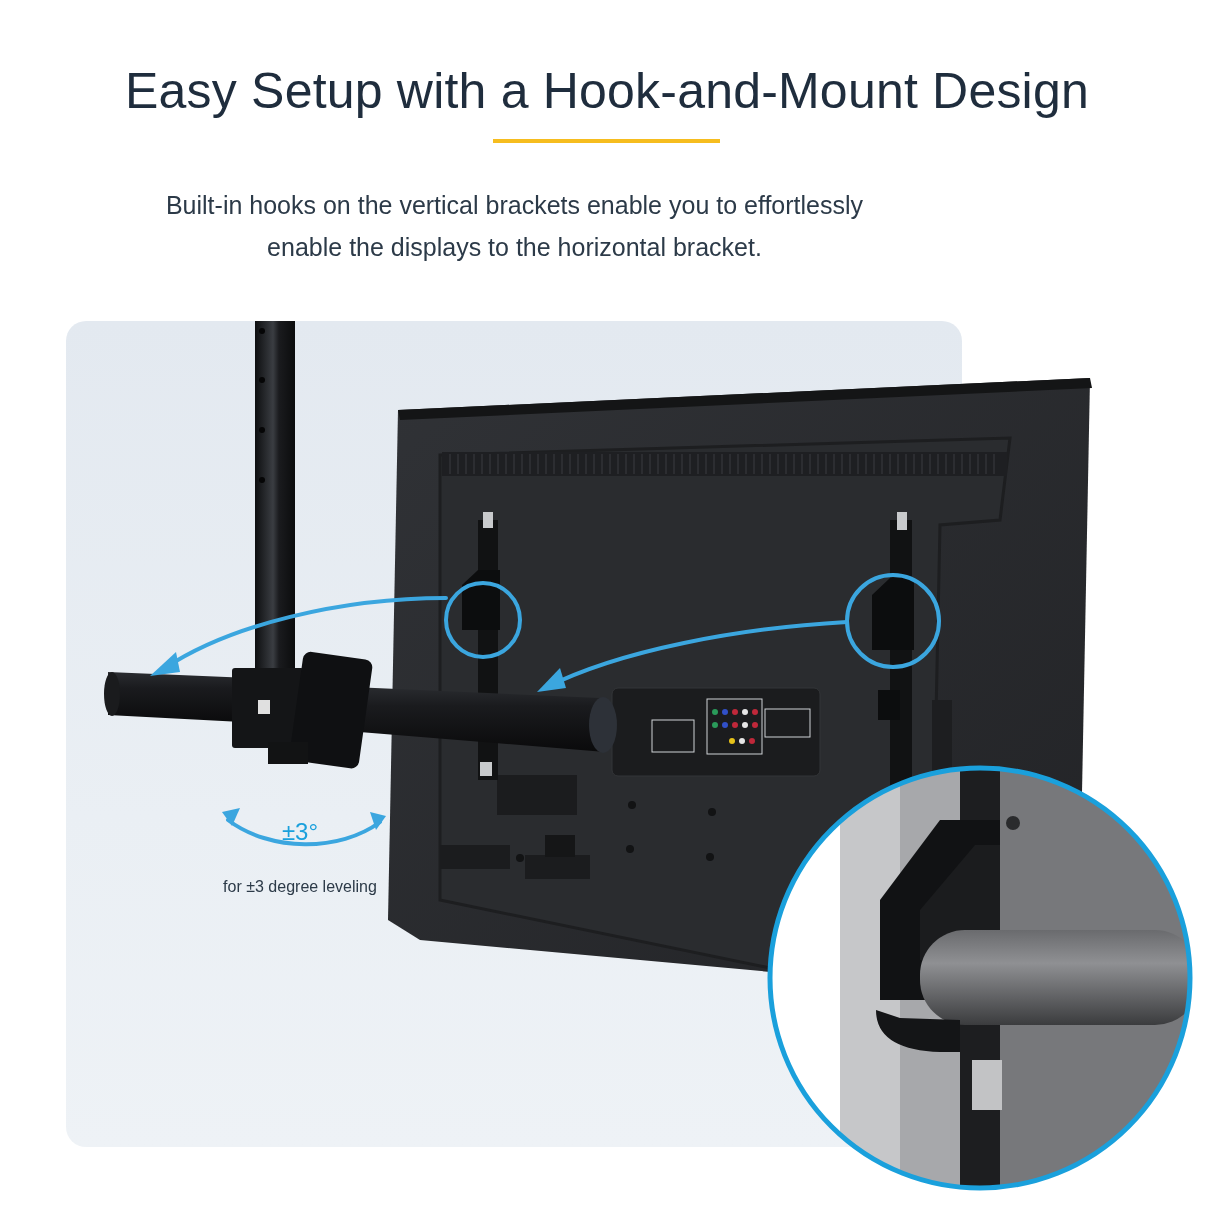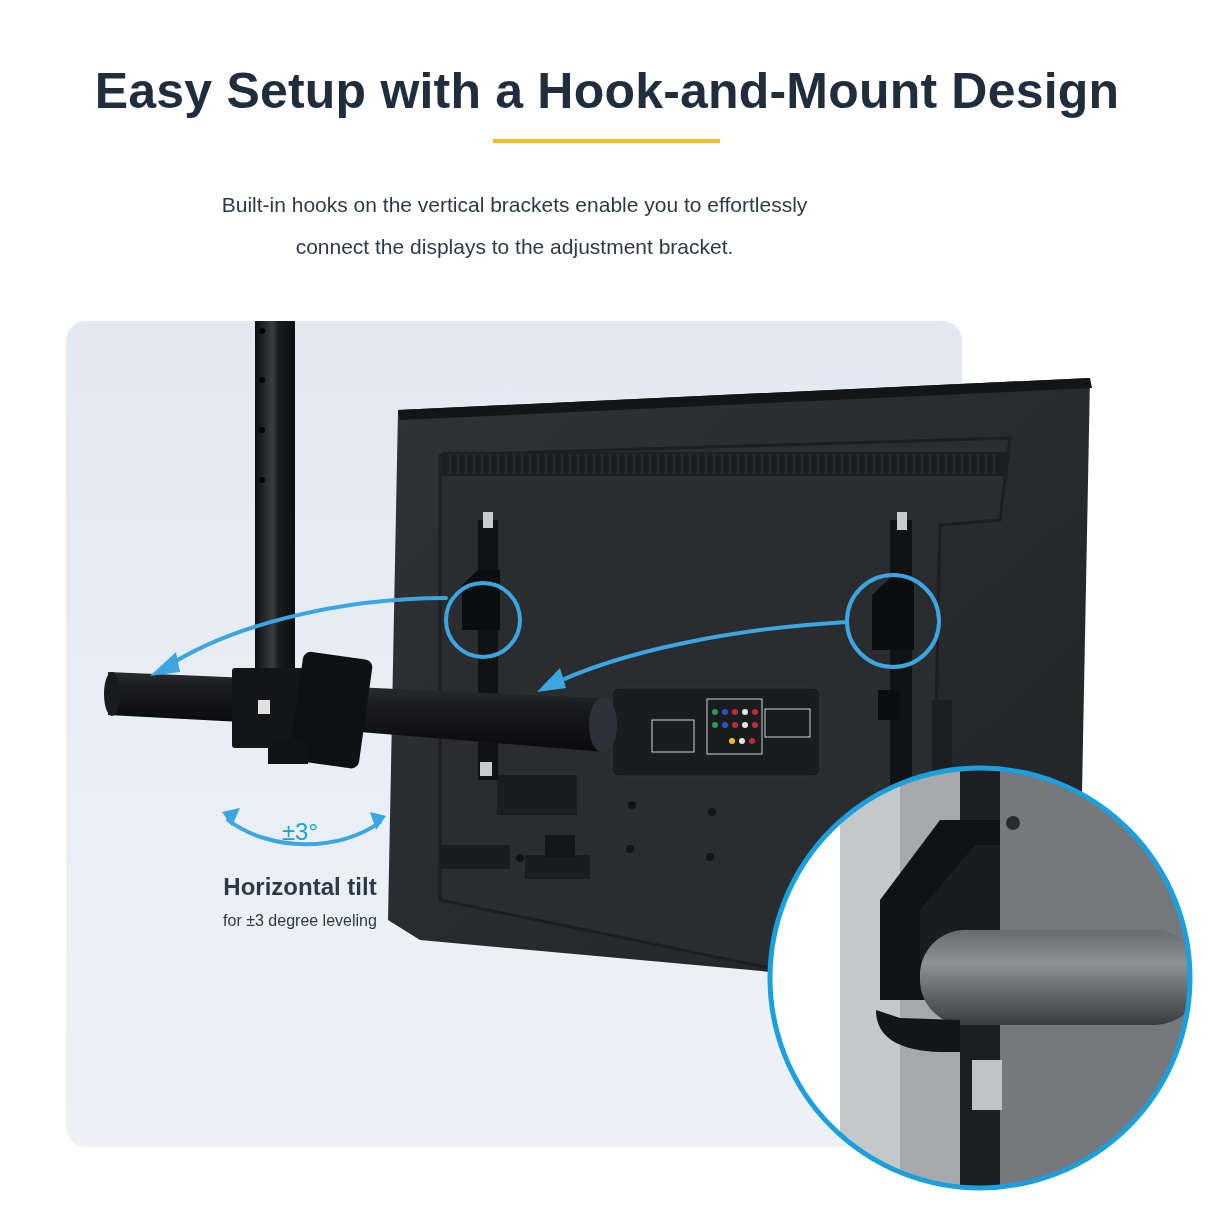--- a/index.html
+++ b/index.html
@@ -1,29 +1,29 @@
 <!DOCTYPE html>
 <html><head>
   <meta charset="utf-8">
   <style>
     * { margin: 0; padding: 0; box-sizing: border-box; }
     html, body { width: 1214px; height: 1214px; background: #ffffff; overflow: hidden; }
     body { position: relative; font-family: "Liberation Sans", "DejaVu Sans", sans-serif; color: #1f2d3d; }
 
     .title {
       position: absolute; left: 0; top: 58px; width: 1214px;
-      text-align: center; font-size: 50px; font-weight: 700; letter-spacing: 0.2px;
+      text-align: center; font-size: 50px; font-weight: 400; letter-spacing: 0.2px;
       color: #1f2d3d; line-height: 66px;
     }
     .title-underline {
       position: absolute; left: 493px; top: 139px; width: 227px; height: 4px; background: #f6bd1f;
     }
     .subtitle {
       position: absolute; left: 0; top: 184px; width: 1029px;
-      text-align: center; font-size: 21px; font-weight: 300; line-height: 42px; color: #2c3a48;
+      text-align: center; font-size: 25px; font-weight: 300; line-height: 42px; color: #2c3a48;
     }
     .panel {
       position: absolute; left: 66px; top: 321px; width: 896px; height: 826px;
       background: linear-gradient(180deg, #e3e9f0 0%, #eaeff4 60%, #eef2f6 100%);
       border-radius: 20px;
     }
     .scene { position: absolute; left: 0; top: 0; width: 1214px; height: 1214px; }
 
     .tilt-label {
       position: absolute; left: 200px; top: 818px; width: 200px; text-align: center;
@@ -35,21 +35,21 @@
     .caption-title { font-size: 24px; font-weight: 600; line-height: 34px; }
     .caption-body { font-size: 16px; font-weight: 300; line-height: 33px; }
   </style>
 </head>
 <body>
 
 <div class="title">Easy Setup with a Hook-and-Mount Design</div>
 <div class="title-underline"></div>
 <div class="subtitle">
   <div>Built-in hooks on the vertical brackets enable you to effortlessly</div>
-  <div>connect the displays to the adjustment bracket.</div>
+  <div>enable the displays to the horizontal bracket.</div>
 </div>
 
 <div class="panel"></div>
 
 <svg class="scene" viewBox="0 0 1214 1214" xmlns="http://www.w3.org/2000/svg">
   <defs>
     <linearGradient id="poleG" x1="0" x2="1" y1="0" y2="0">
       <stop offset="0" stop-color="#0d0e10"></stop>
       <stop offset="0.45" stop-color="#3a3d42"></stop>
       <stop offset="0.6" stop-color="#1a1b1e"></stop>
@@ -187,15 +187,14 @@
     <rect x="920" y="930" width="280" height="95" rx="45" fill="url(#insetBar)"></rect>
     <path d="M876 1010 Q 876 1050, 940 1052 L 960 1052 L 960 1020 L 900 1018 Z" fill="#141517"></path>
     <rect x="972" y="1060" width="30" height="50" fill="#c2c3c5"></rect>
     <circle cx="1013" cy="823" r="7" fill="#2a2b2d"></circle>
   </g>
   <circle cx="980" cy="978" r="210" fill="none" stroke="#1aa0dc" stroke-width="5"></circle>
 </svg>
 
 <div class="tilt-label">±3°</div>
 <div class="caption">
-  <div class="caption-title">Horizontal tilt</div>
   <div class="caption-body">for ±3 degree leveling</div>
 </div>
 
 </body></html>

